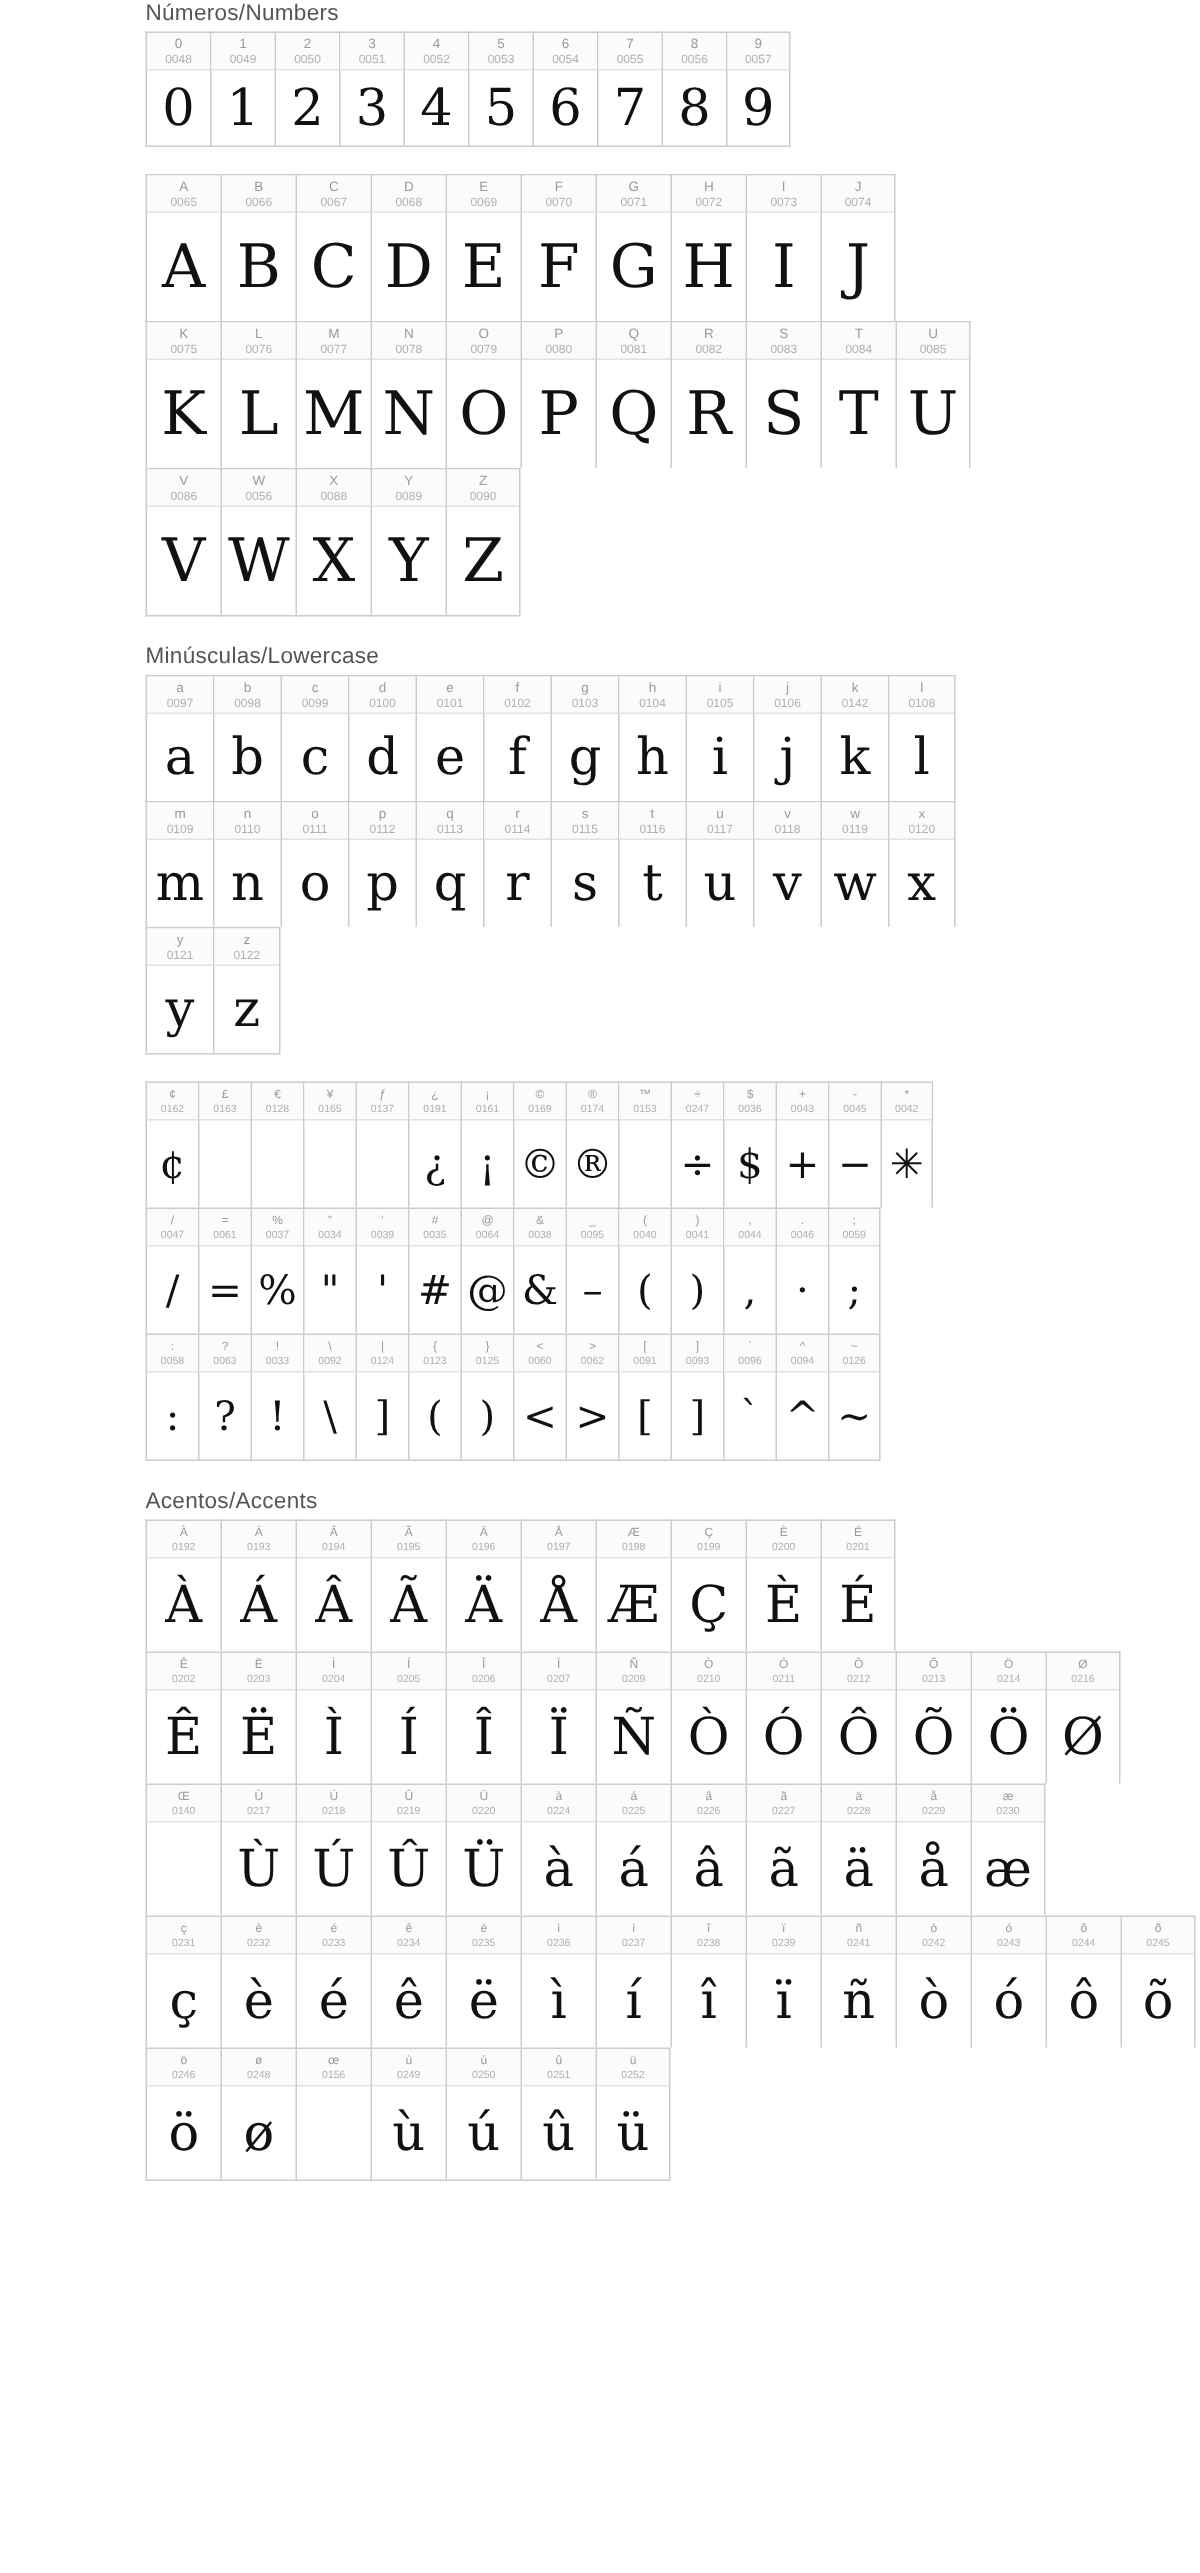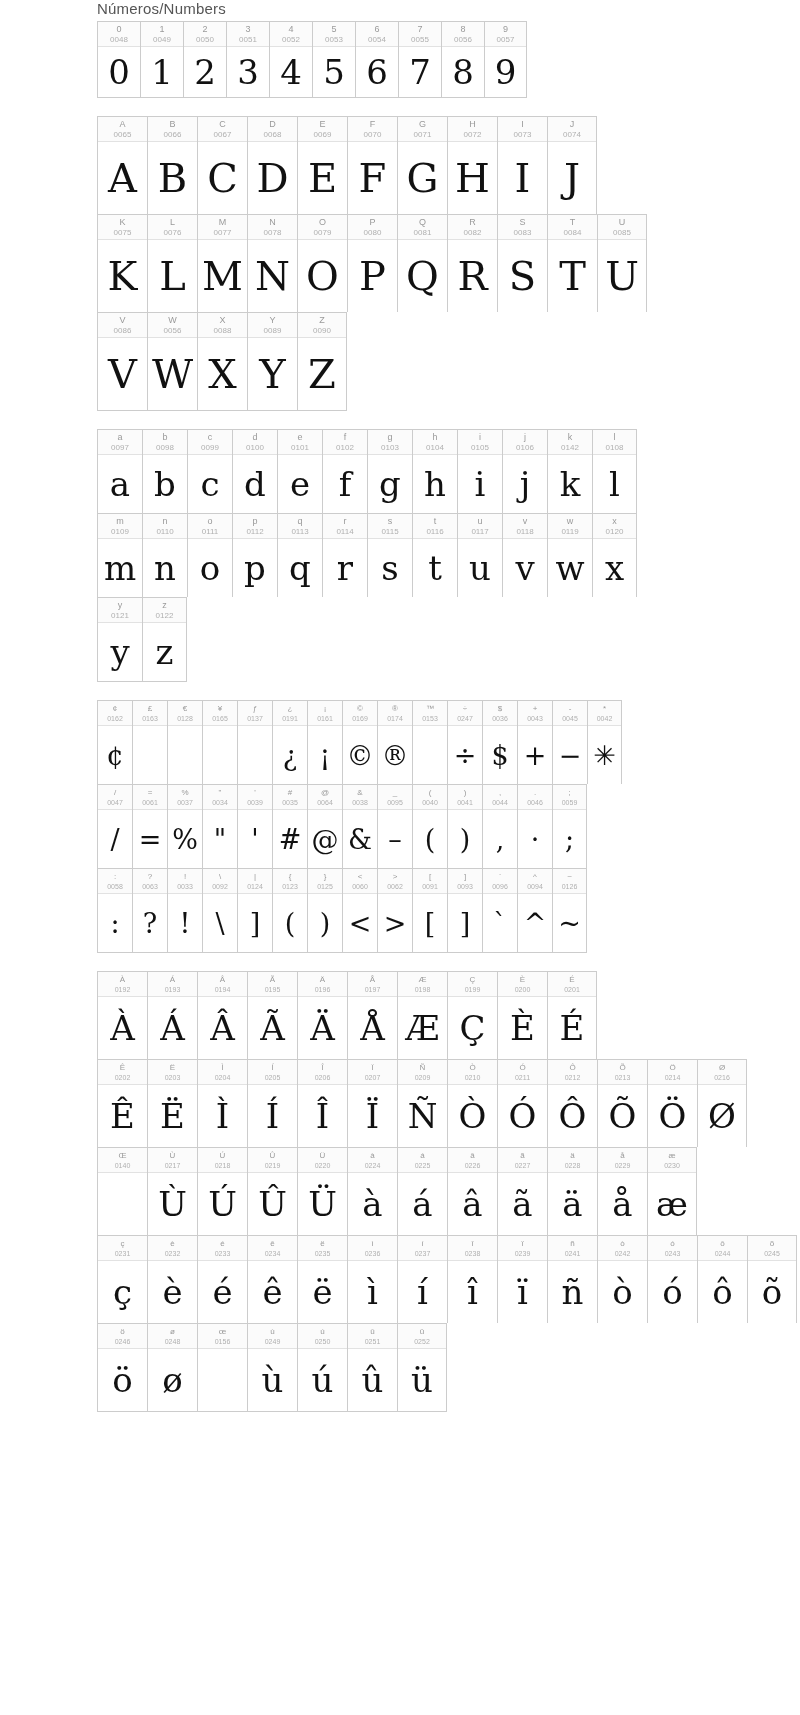--- a/index.html
+++ b/index.html
@@ -375,20 +375,21 @@
               <div class="cell-head">
                 <div class="ch-name">Z</div>
                 <div class="ch-code">0090</div>
               </div>
               <div class="cell-glyph">Z</div>
             </div>
           </div>
         </div>
       </div>
       <div class="section sec-lowercase">
+        <div class="section-title">Minúsculas/Lowercase</div>
         <div class="grid">
           <div class="row">
             <div class="cell">
               <div class="cell-head">
                 <div class="ch-name">a</div>
                 <div class="ch-code">0097</div>
               </div>
               <div class="cell-glyph">a</div>
             </div>
             <div class="cell">
@@ -878,20 +879,21 @@
               <div class="cell-head">
                 <div class="ch-name">~</div>
                 <div class="ch-code">0126</div>
               </div>
               <div class="cell-glyph">~</div>
             </div>
           </div>
         </div>
       </div>
       <div class="section sec-accents">
+        <div class="section-title">Acentos/Accents</div>
         <div class="grid">
           <div class="row">
             <div class="cell">
               <div class="cell-head">
                 <div class="ch-name">À</div>
                 <div class="ch-code">0192</div>
               </div>
               <div class="cell-glyph">À</div>
             </div>
             <div class="cell">

